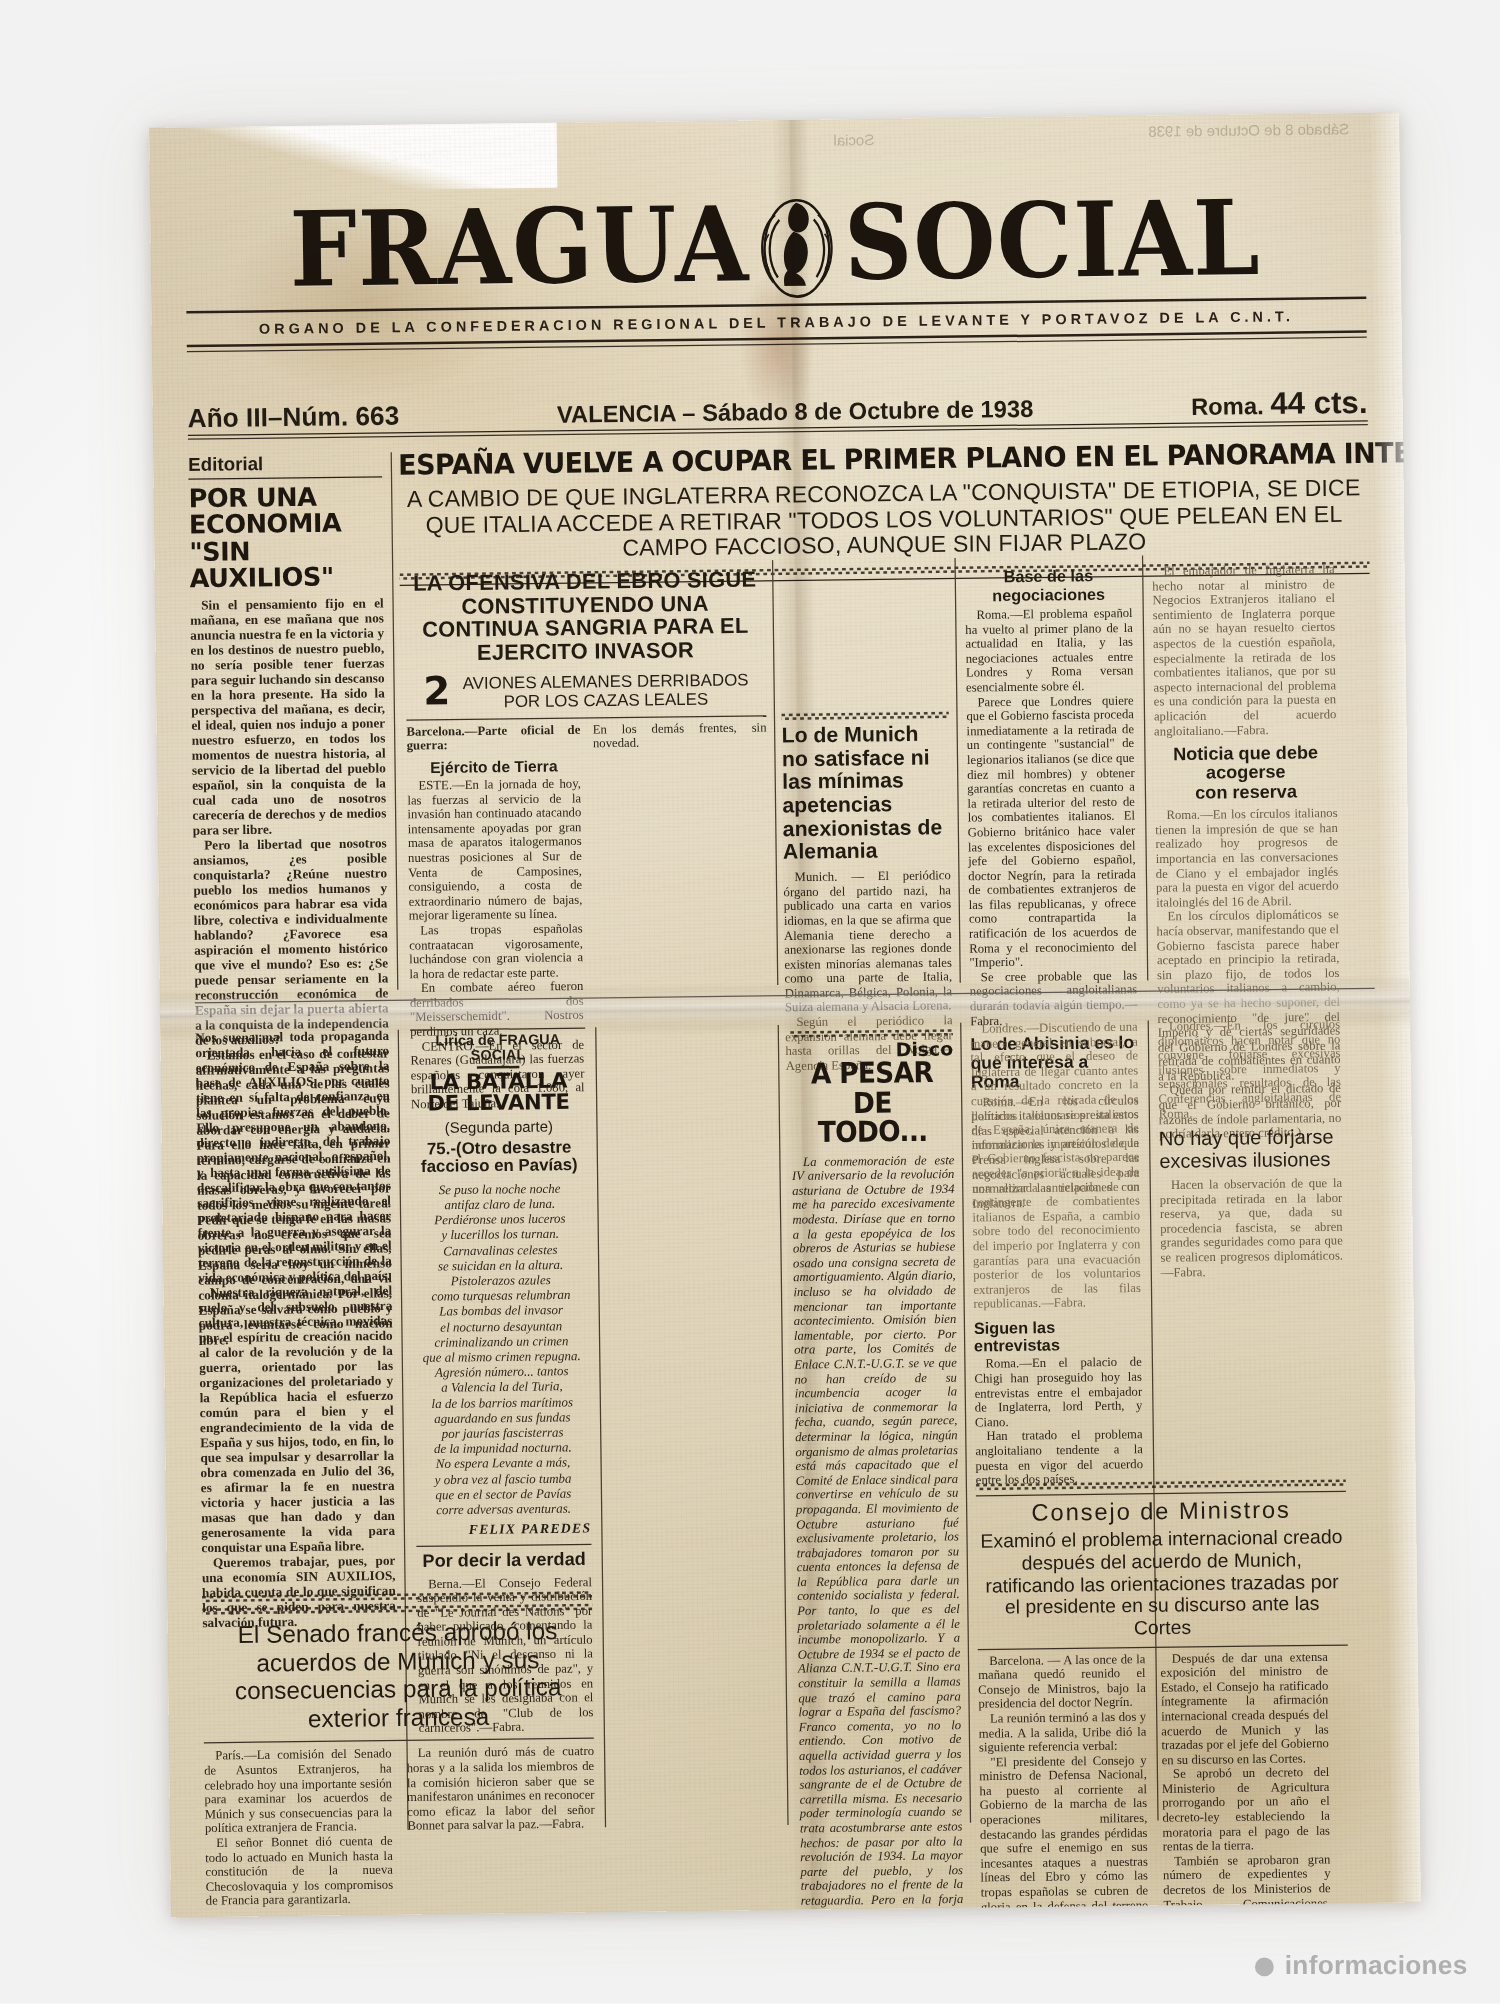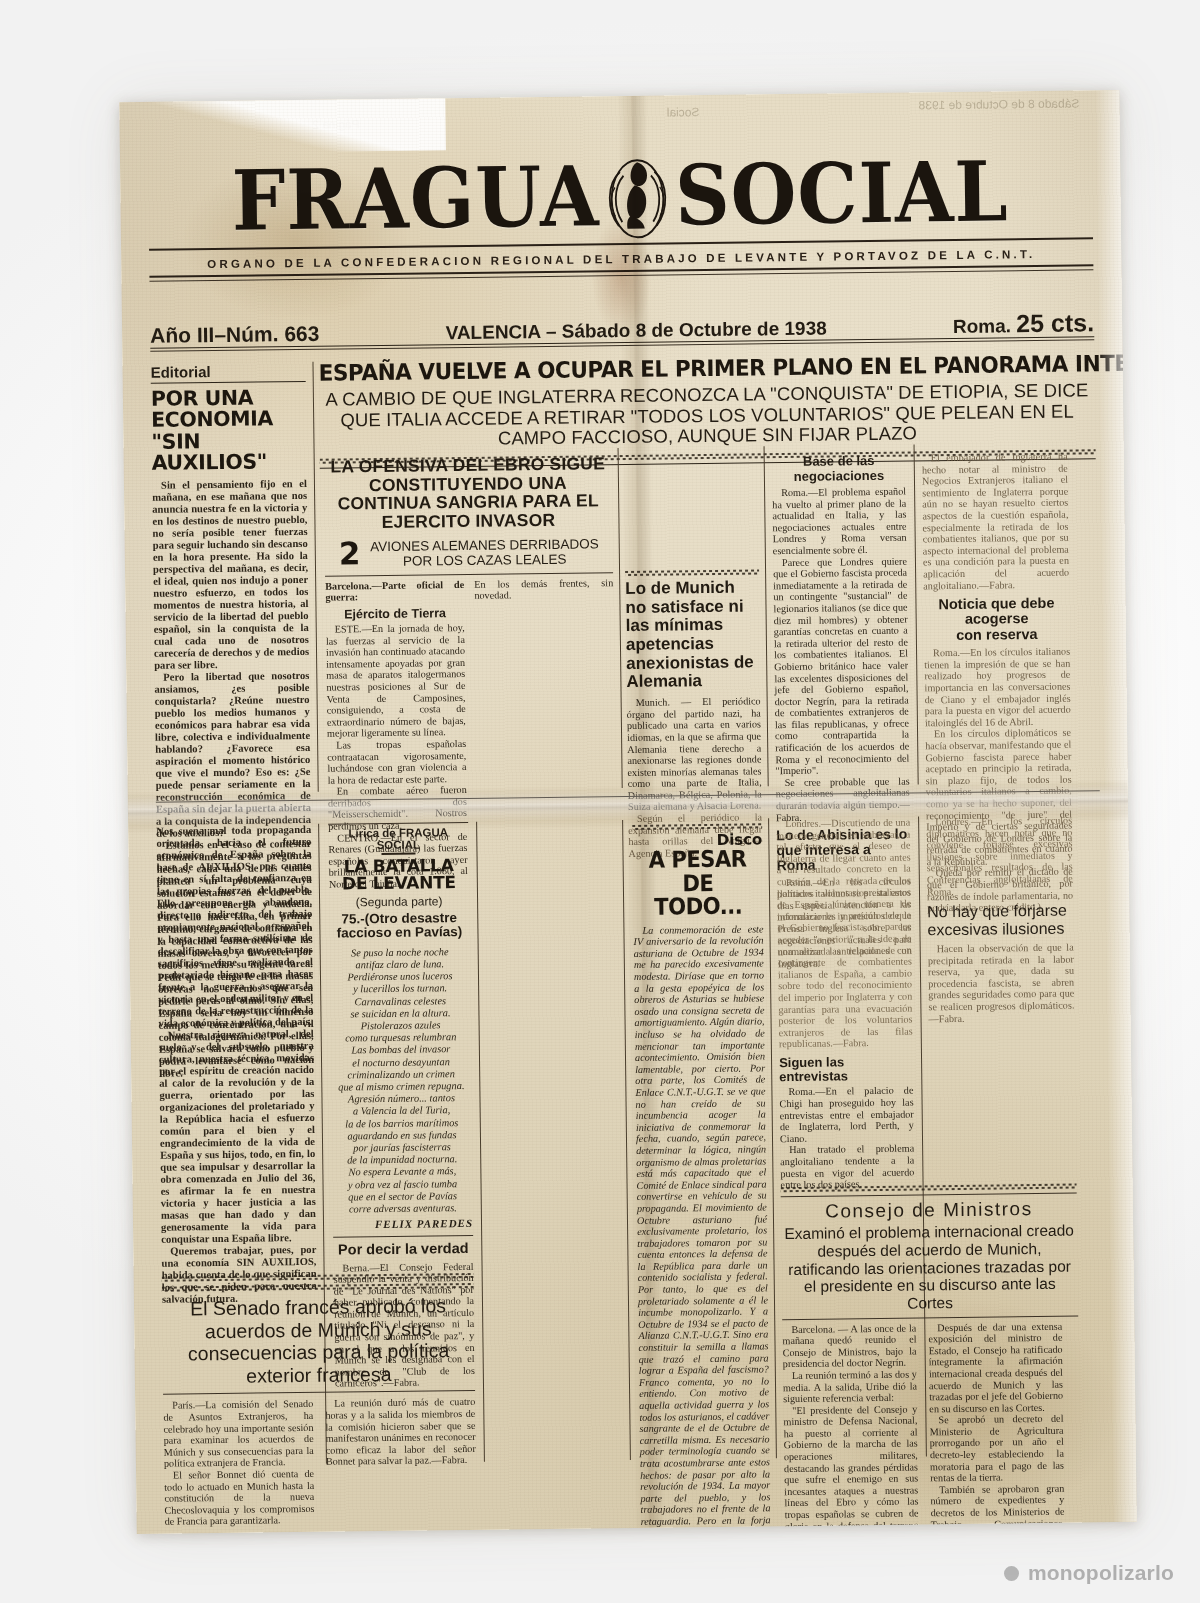--- a/index.html
+++ b/index.html
@@ -211,21 +211,21 @@
       <div class="mh-sub">ORGANO DE LA CONFEDERACION REGIONAL DEL TRABAJO DE LEVANTE Y PORTAVOZ DE LA C.N.T.</div>
       <div class="rule" style="margin-top:5px;"></div>
       <div class="rule thin" style="margin-top:3px;"></div>
     </div>
 
     <div class="infobar">
       <div class="ib-left">Año III–Núm. 663</div>
       <div class="ib-mid">VALENCIA – Sábado 8 de Octubre de 1938</div>
       <div class="ib-right">
         <span>Roma.</span>
-        <b>25 cts.</b>
+        <b>44 cts.</b>
       </div>
     </div>
     <div class="region" style="left:28px;right:28px;top:246px;">
       <div class="hline"></div>
       <div class="hline thin" style="margin-top:2px;"></div>
     </div>
 
     <div class="region" style="left:28px;top:262px;width:155px;">
       <div class="kicker" style="font-size:15px;">Editorial</div>
       <div class="hline" style="margin:2px 0 5px;"></div>
@@ -446,15 +446,15 @@
     <div class="fold-v"></div>
     <div class="edge-tl"></div>
     <div class="edge-r"></div>
     <div class="stain" style="left:470px;top:120px;width:60px;height:120px;background:radial-gradient(ellipse at 50% 50%,rgba(150,90,50,.30) 0%,rgba(150,90,50,0) 70%);"></div>
     <div class="stain" style="left:60px;top:60px;width:230px;height:160px;background:radial-gradient(ellipse at 50% 50%,rgba(170,140,90,.26) 0%,rgba(170,140,90,0) 70%);"></div>
     <div class="stain" style="left:700px;top:1210px;width:280px;height:220px;background:radial-gradient(ellipse at 50% 50%,rgba(170,145,95,.24) 0%,rgba(170,145,95,0) 72%);"></div>
   </div>
 
   <div id="wm">
     <span class="dot"></span>
-    <span>monopolizarlo</span>
+    <span>informaciones</span>
   </div>
 </div>
 
 </body></html>

